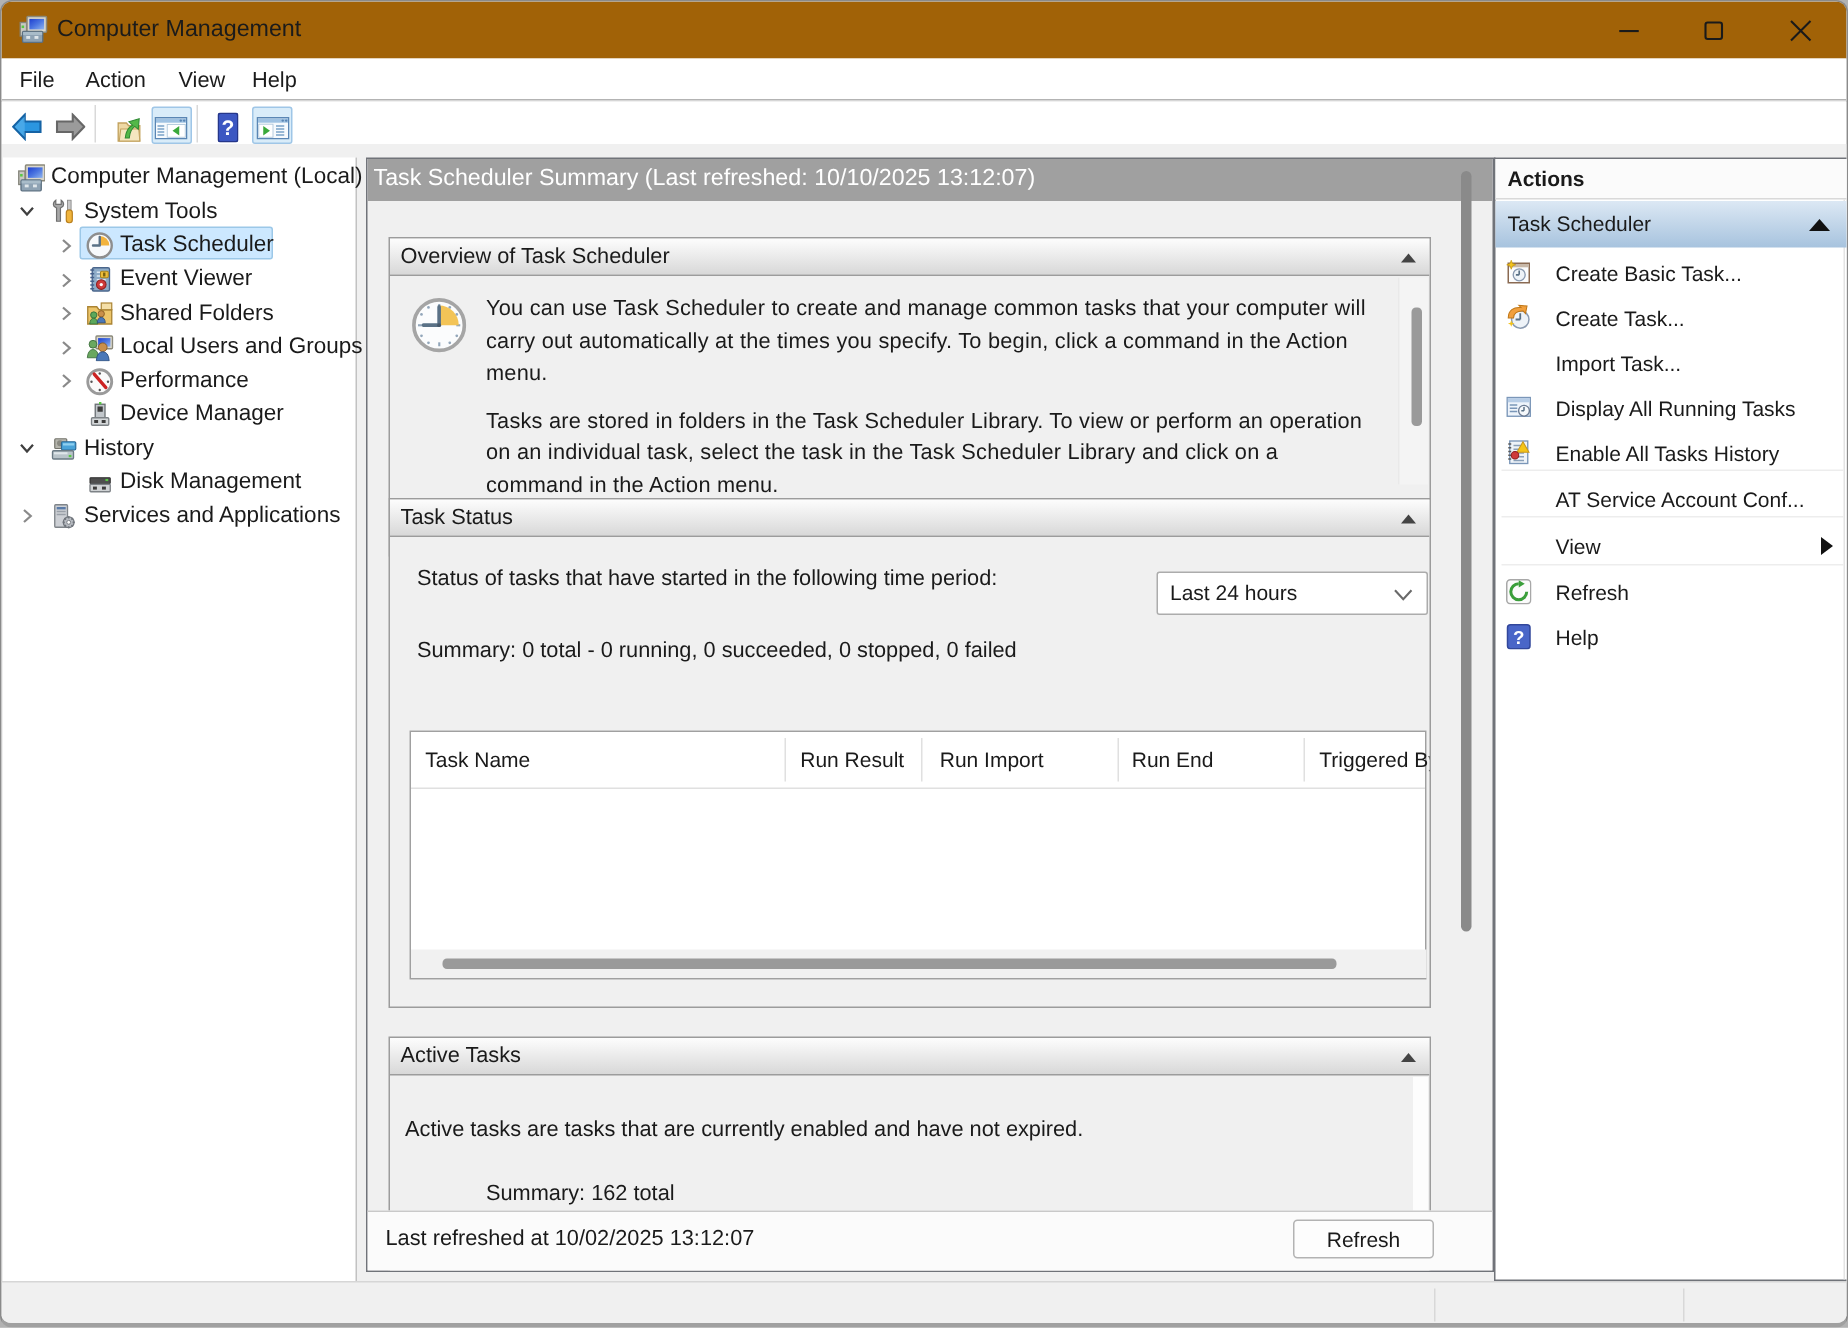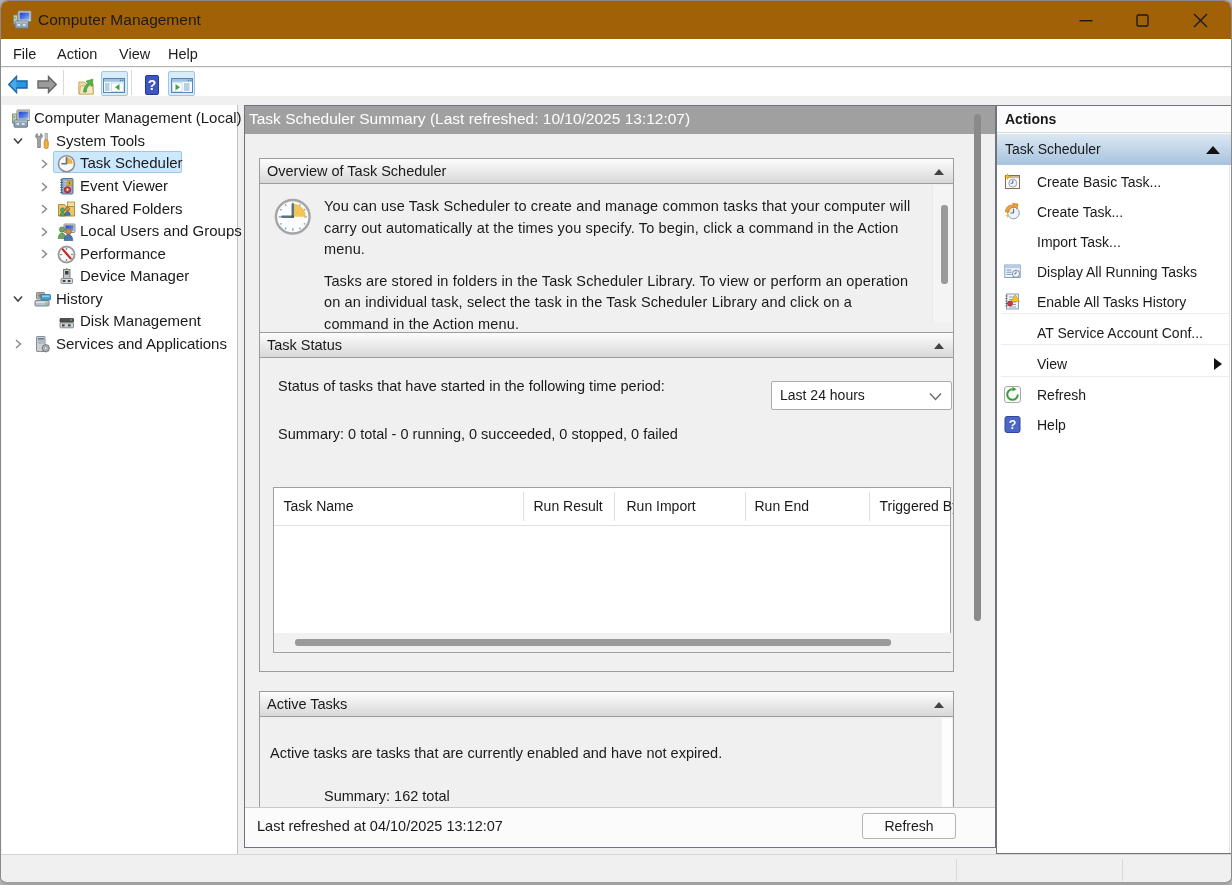--- a/index.html
+++ b/index.html
@@ -238,21 +238,21 @@
             </div>
         </div>
       </div>
       <div class="secbox" id="atbox">
         <div class="sechead">Active Tasks<div class="secarr"></div></div>
         <div style="position:absolute;right:1px;top:26px;width:10px;height:120px;background:#fdfdfd;"></div>
           <div class="bodytext" style="position:absolute;left:10px;top:53px;">Active tasks are tasks that are currently enabled and have not expired.</div>
         <div class="bodytext" style="position:absolute;left:18px;top:96px;margin-left:46px;">Summary: 162 total</div>
       </div>
       <div id="refbar">
-        <div class="bodytext" style="position:absolute;left:12px;top:10px;">Last refreshed at 04/10/2025 13:12:07</div>
+        <div class="bodytext" style="position:absolute;left:12px;top:10px;">Last refreshed at 10/02/2025 13:12:07</div>
         <div id="refbtn">Refresh</div>
       </div>
       <div id="cvscroll"></div>
     </div>
     <div id="actions">
       <div style="position:absolute;right:2px;top:0;width:1px;height:747px;background:#e4e4e4;"></div>
         <div id="acthead">Actions</div>
       <div id="actgroup">Task Scheduler<div id="actgrouparr"></div></div>
       <div class="actitem" style="top:61px;">
           <svg class="aicon" viewBox="0 0 17 17">

